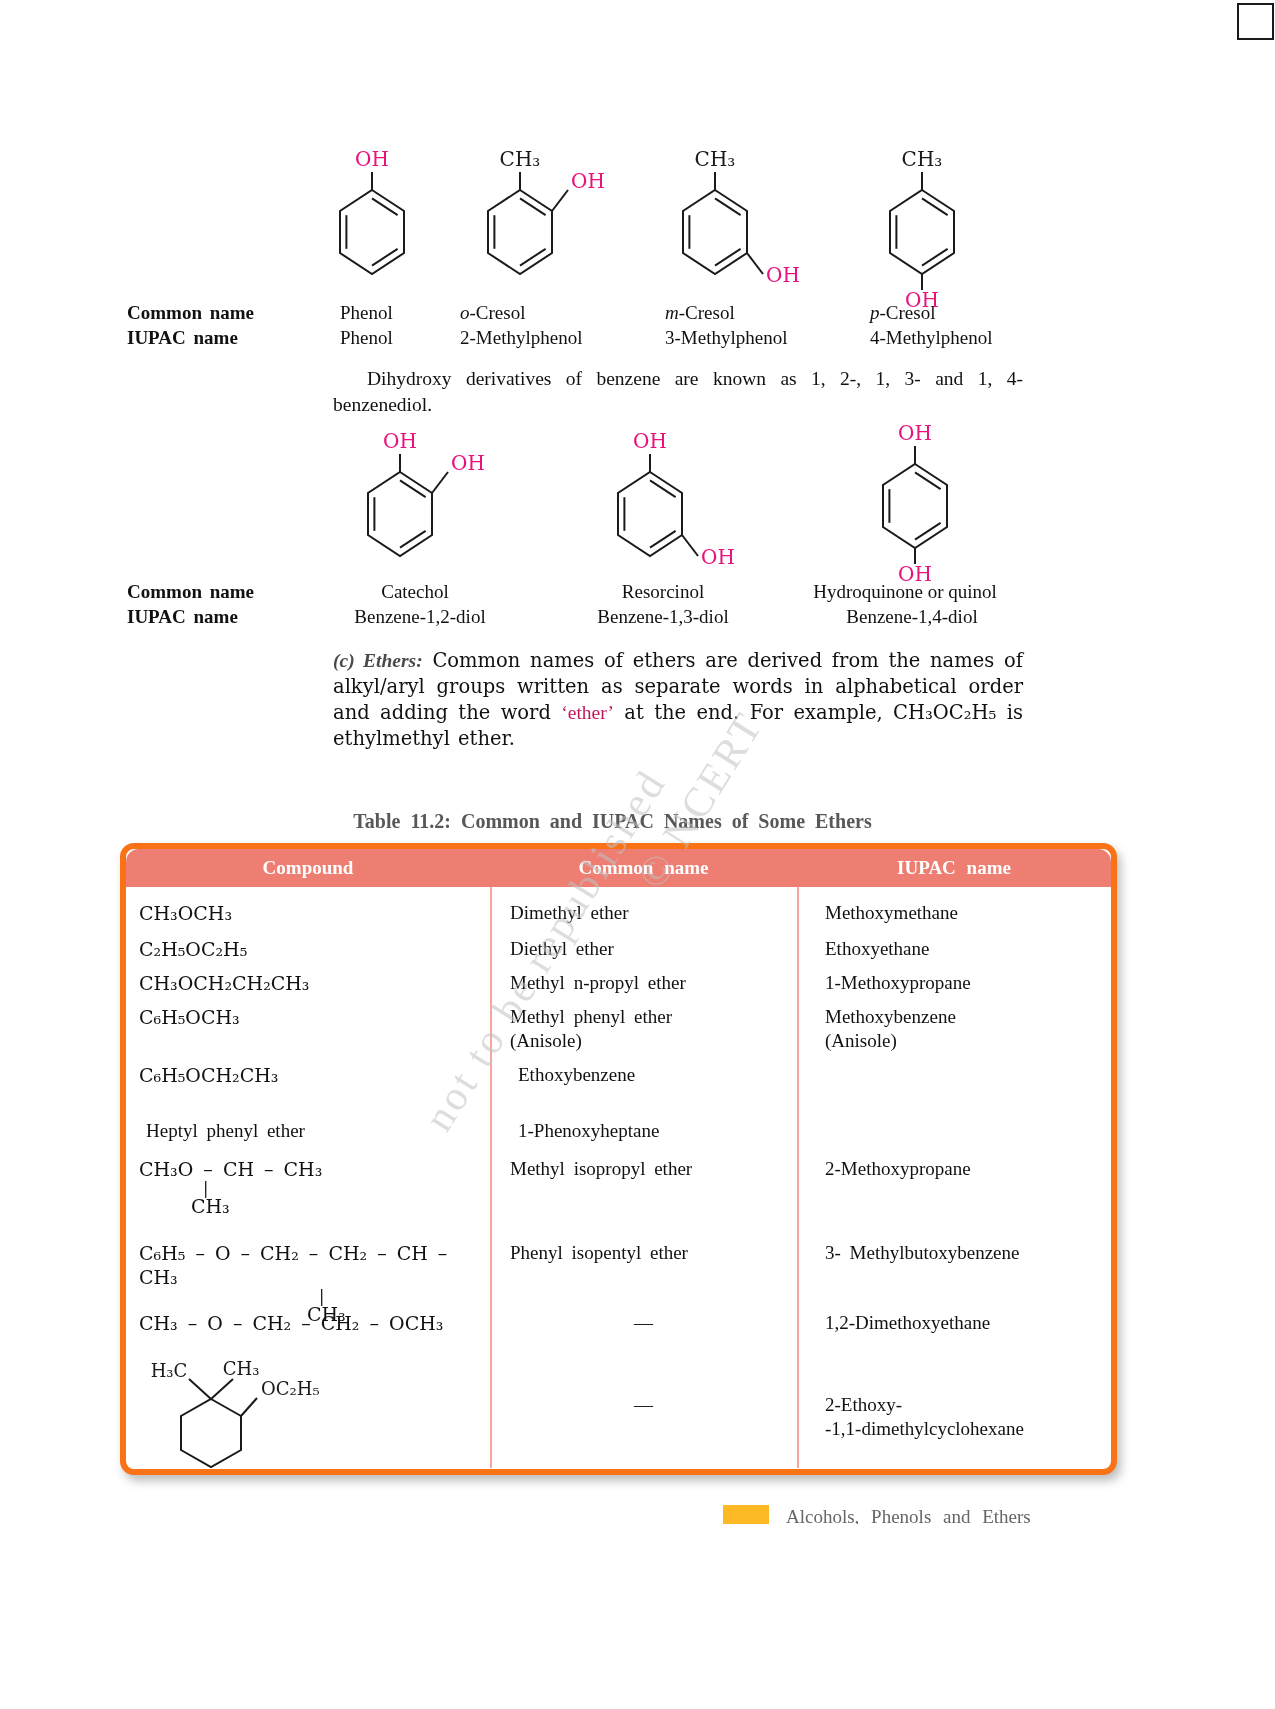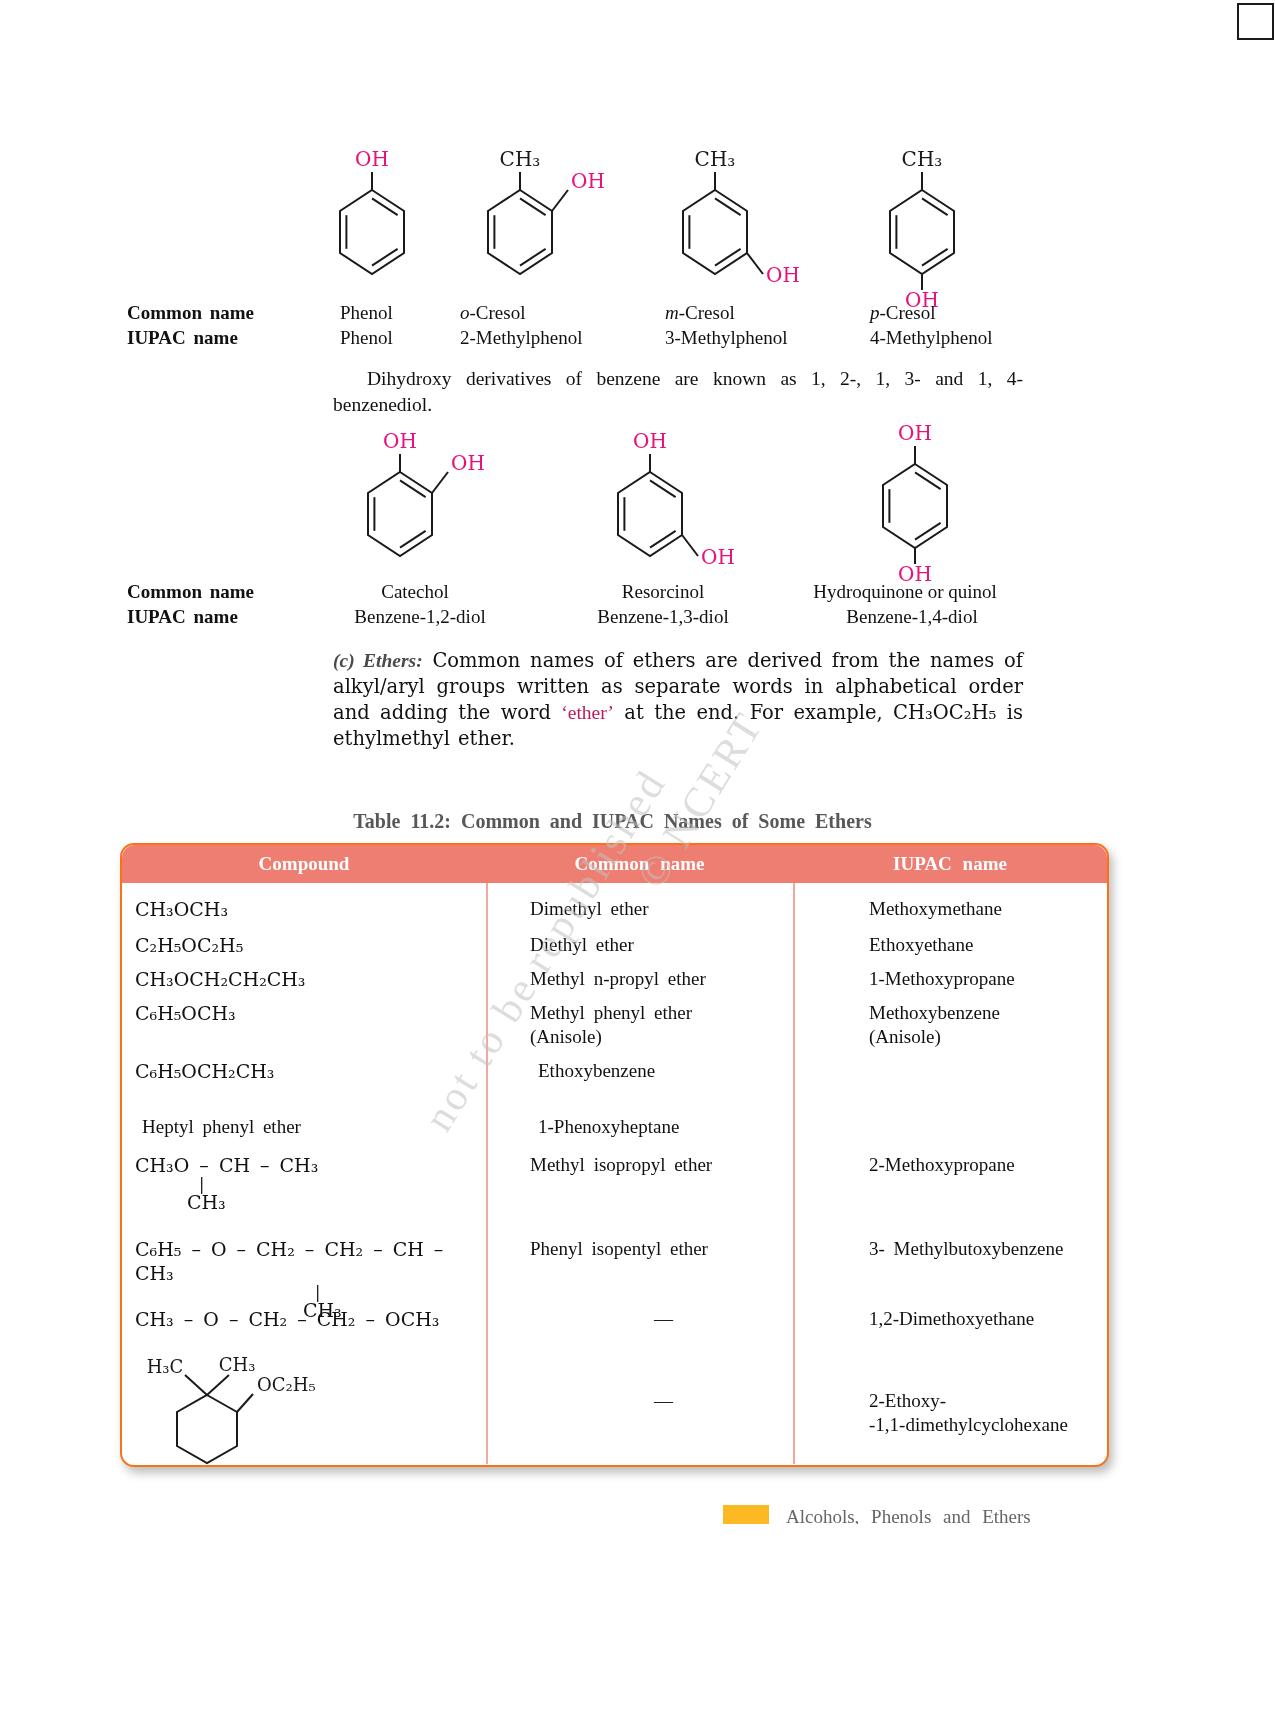--- a/index.html
+++ b/index.html
@@ -21,28 +21,28 @@
   
   .para{position:absolute;margin:0;font-size:19.5px;line-height:26px;text-align:justify;word-spacing:2px;}
   .para.indent{text-indent:34px;}
   .lead{font-weight:bold;font-style:italic;color:#4a4a4a;}
   .pinktxt{color:#be185d;}
   .frm{font-family:"DejaVu Serif",serif;}
   
   .tbl-title{position:absolute;left:120px;top:810px;width:985px;text-align:center;
              font-weight:bold;font-size:20px;color:#58585a;word-spacing:5px;}
   .tbl{position:absolute;left:120px;top:843px;width:985px;height:620px;background:#fff;
-       border:2px solid #f97316;border-radius:14px;box-shadow:4px 6px 10px rgba(110,110,110,.45);}
+       border:6px solid #f97316;border-radius:14px;box-shadow:4px 6px 10px rgba(110,110,110,.45);}
   .thead{position:absolute;top:0;left:0;right:0;height:38px;background:#ee7d72;
          border-radius:13px 13px 0 0;display:grid;grid-template-columns:364px 307px 314px;
          align-items:center;text-align:center;color:#fff;font-weight:bold;font-size:19px;word-spacing:6px;}
   .sep{position:absolute;top:38px;bottom:1px;width:1.5px;background:#f5a79f;}
   .sep1{left:364px}.sep2{left:671px}
   .tbody{position:absolute;top:38px;left:0;right:0;bottom:0;padding-top:14px;}
-  .trow{display:grid;grid-template-columns:364px 307px 314px;align-items:start;gap:24px;}
+  .trow{display:grid;grid-template-columns:364px 307px 314px;align-items:start;}
   .c{font-size:19px;line-height:24px;word-spacing:4px;}
   .c0{padding-left:13px}.c1{padding-left:20px}.c2{padding-left:28px}
   .dash{text-align:center;padding-left:0;}
   .b7{padding-left:64px;line-height:15px;font-size:16px;}
   .s7{padding-left:52px;line-height:20px;}
   .b8{padding-left:180px;line-height:15px;font-size:16px;}
   .s8{padding-left:168px;line-height:20px;}
   .pt8{padding-top:8px}.pt12{padding-top:12px}.mt36{margin-top:36px}
   
   .wm{position:absolute;color:#c2c2c2;opacity:.55;font-size:42px;letter-spacing:3px;

